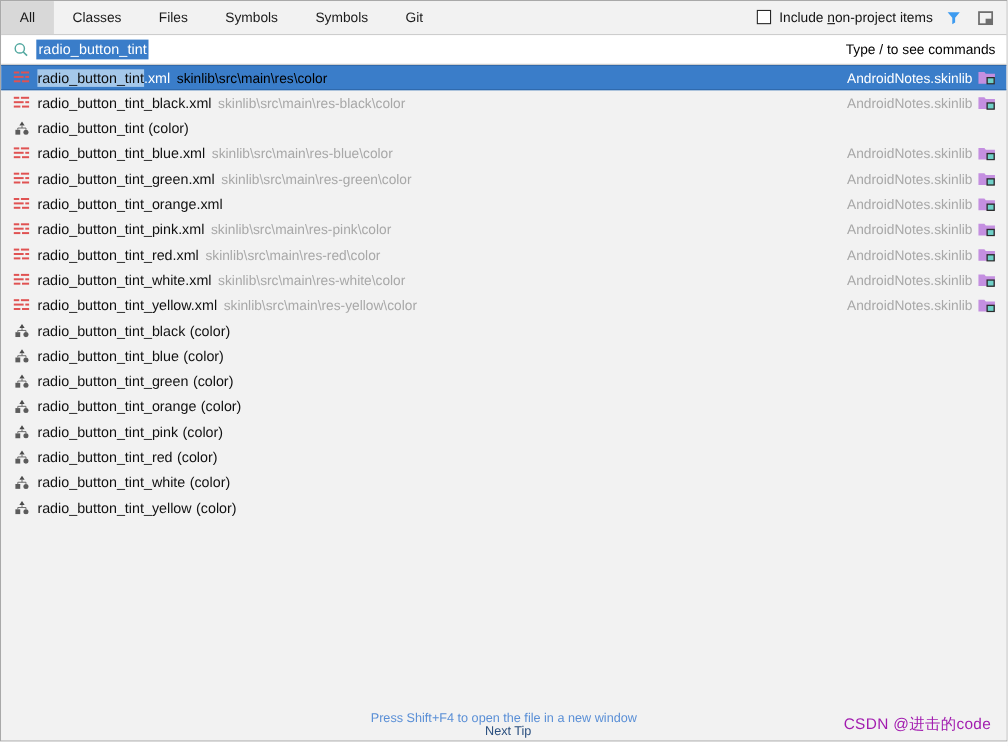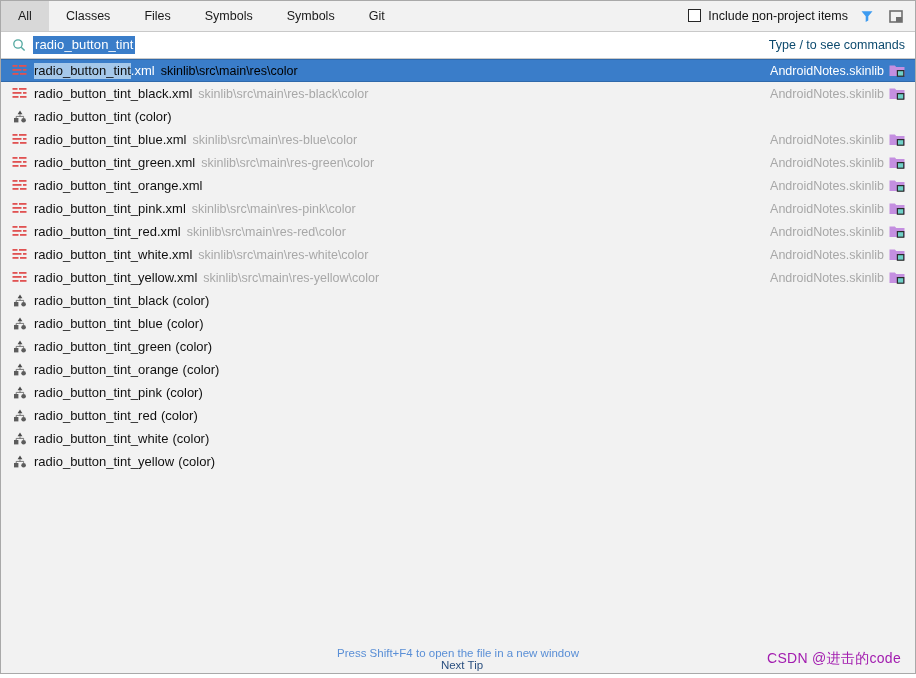--- a/index.html
+++ b/index.html
@@ -92,21 +92,21 @@
     font-size: 13px;
     color: #ffffff;
     background: #3a7dc9;
     padding: 1px 1px 2px 2px;
     letter-spacing: 0.1px;
     white-space: nowrap;
   }
   .search-hint {
     margin-left: auto;
     font-size: 12.5px;
-    color: #0c4a6e;
+    color: #000000;
     white-space: nowrap;
   }
 
   
   .results {
     flex: 1;
     background: #f2f2f2;
     overflow: hidden;
     padding-top: 0px;
   }

